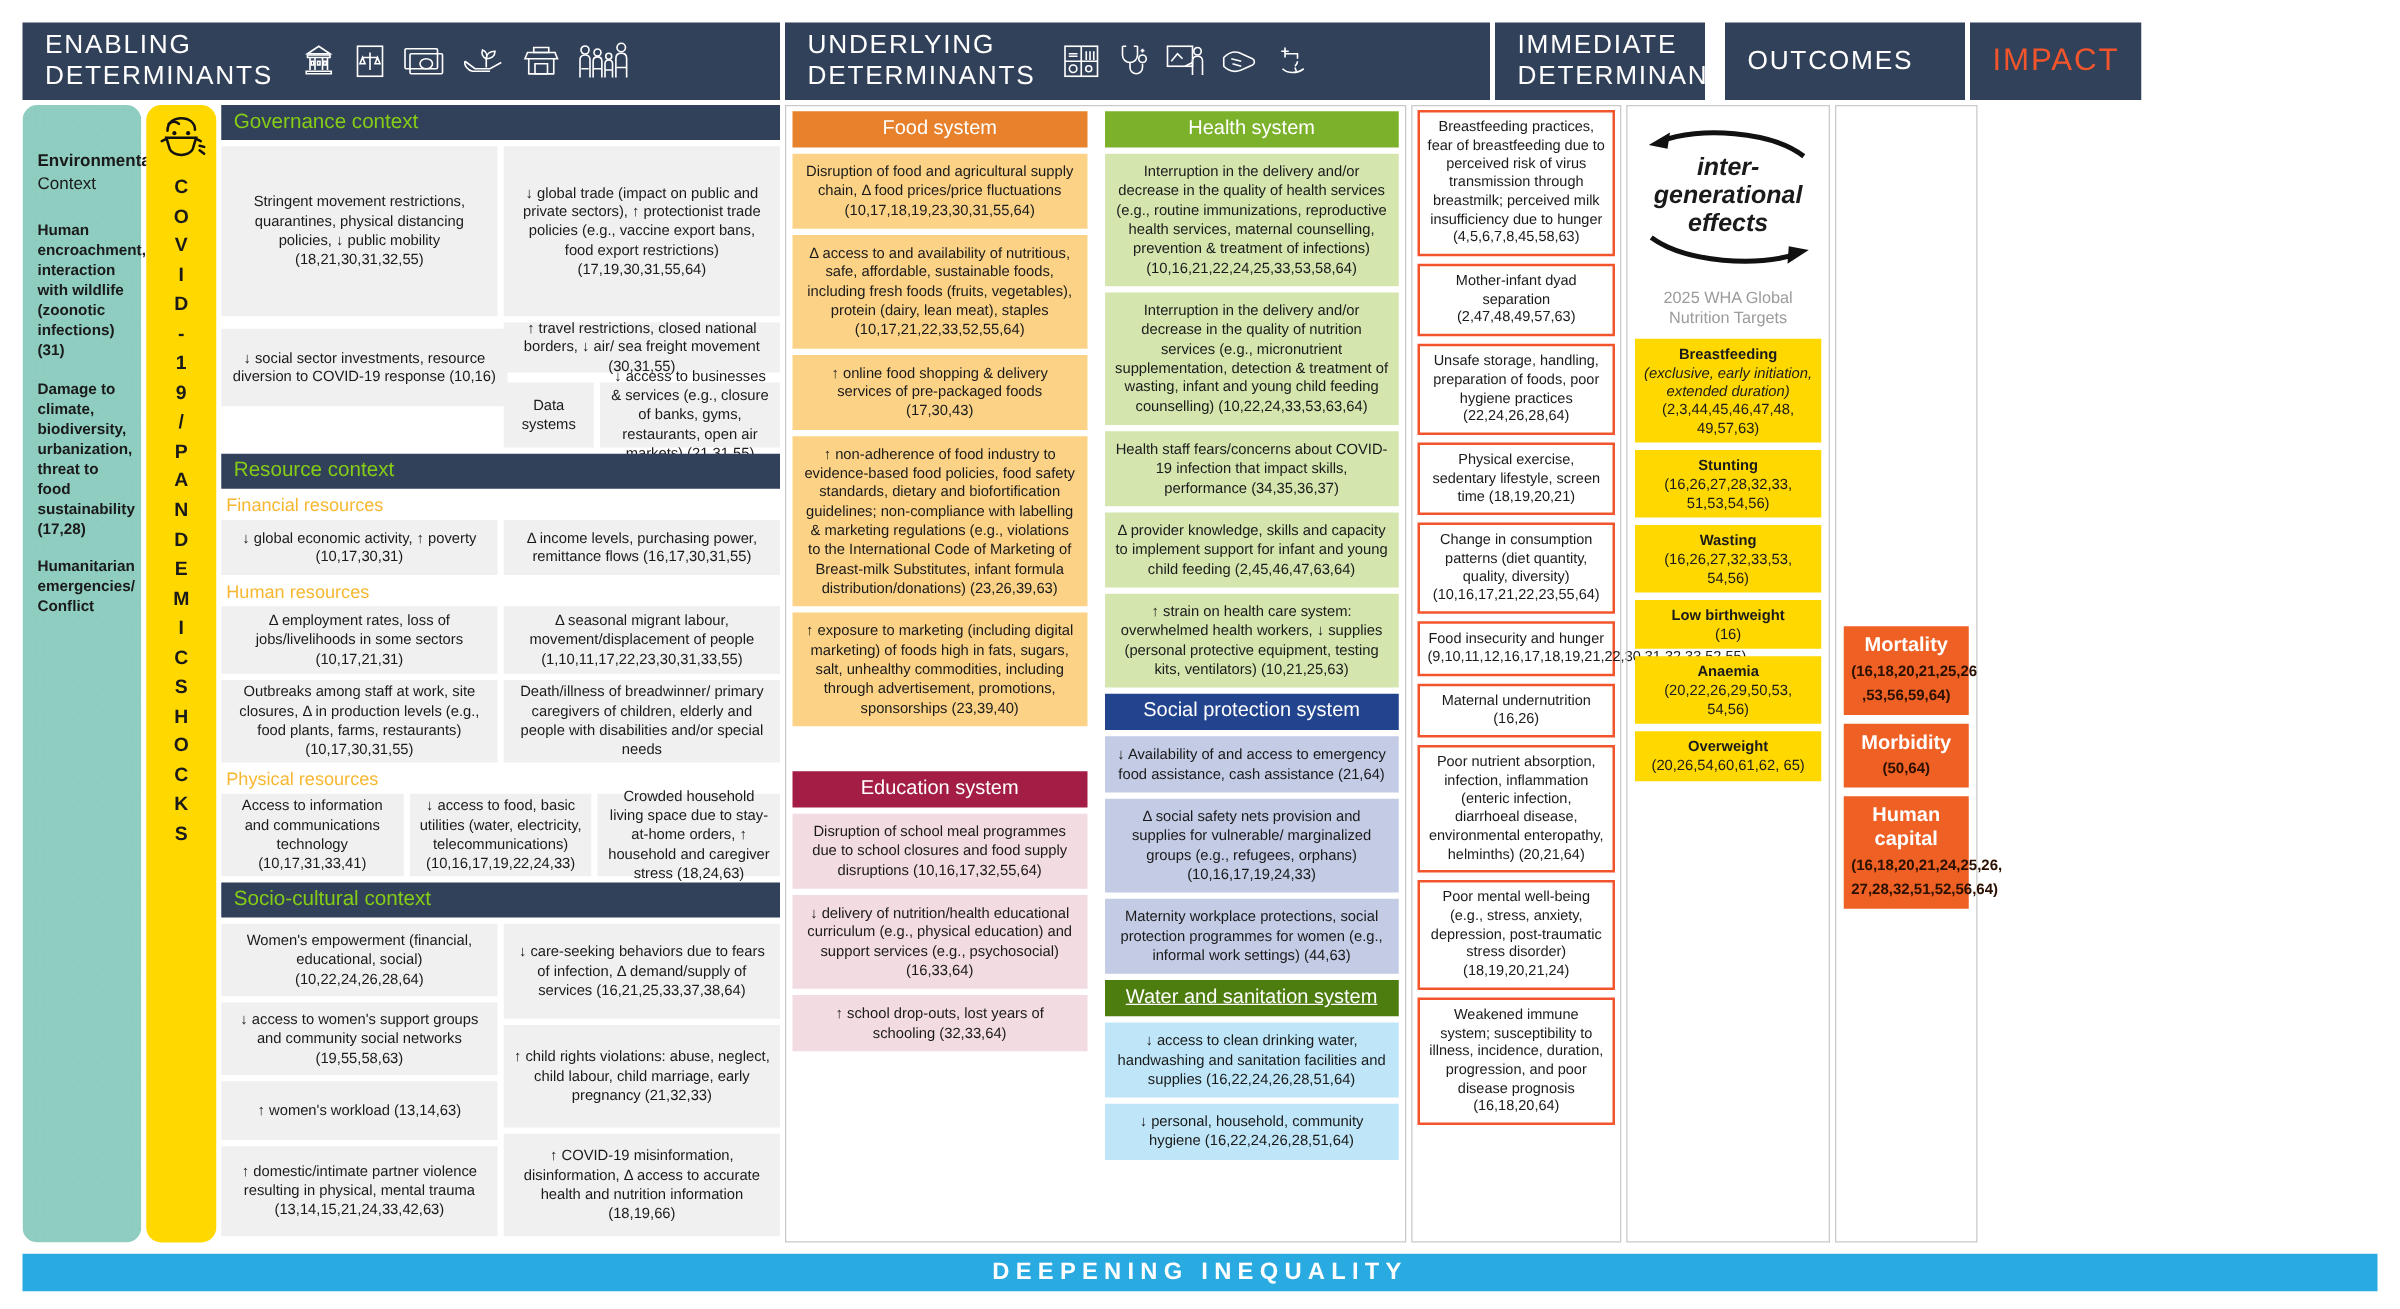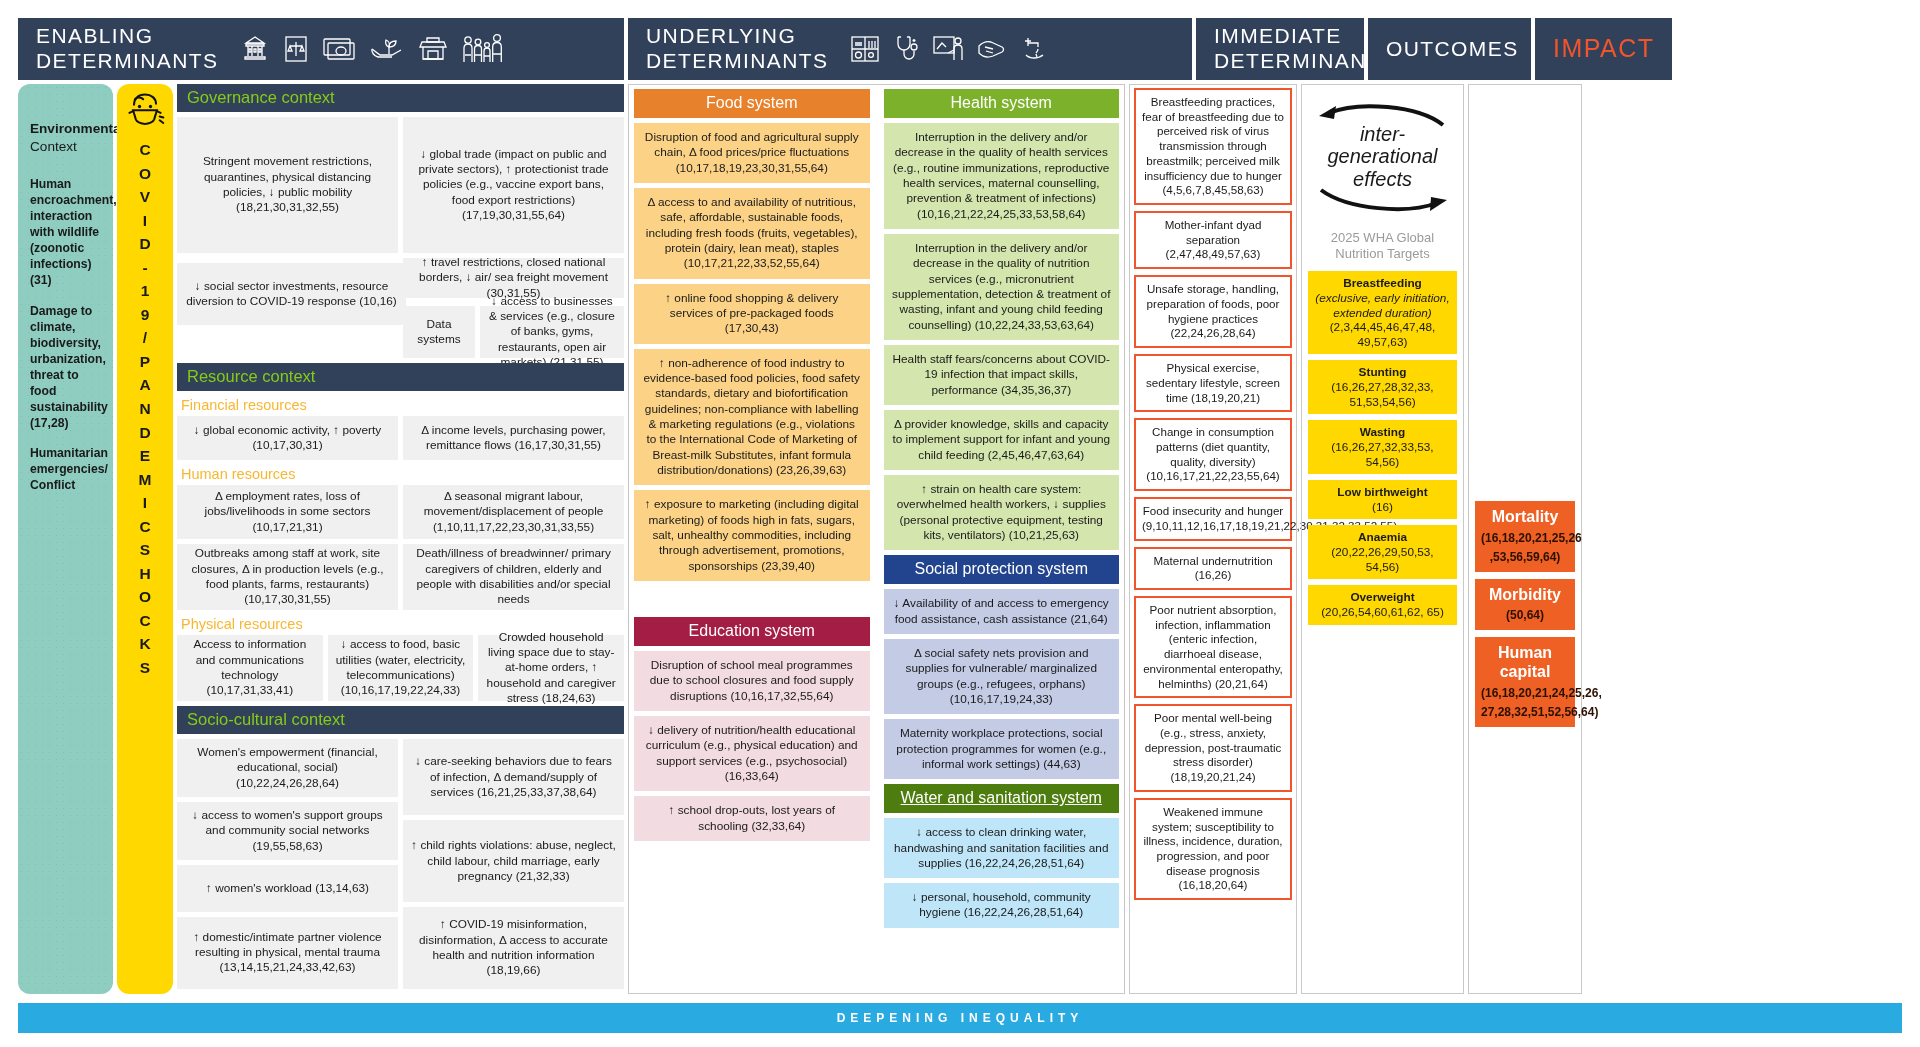--- a/index.html
+++ b/index.html
@@ -21,21 +21,21 @@
     padding:0 18px;
     letter-spacing:1.4px;
   }
   .hdr .title { font-size:21px; line-height:1.18; font-weight:400; white-space:pre-line; }
   .hdr .icons { display:flex; align-items:center; gap:13px; margin-left:22px; }
   .hdr.impact .title { color:#f2552c; font-size:25px; letter-spacing:1.5px; }
 
   .h-enabling   { width:606px; }
   .h-underlying { width:564px; }
   .h-immediate  { width:168px; }
-  .h-outcomes   { width:163px; }
+  .h-outcomes   { width:192px;margin-left:12px; }
   .h-impact     { width:137px; }
 
   
   .body-row { display:flex; gap:4px; margin-top:4px; height:910px; }
 
   .col-enabling   { width:606px; display:flex; gap:4px; }
   .col-underlying { width:497px; display:flex; gap:4px; background:#fff; border:1px solid #c9c9c9;}
   .col-immediate  { width:168px; border:1px solid #c9c9c9; padding:3px 4px; }
   .col-outcomes   { width:163px; border:1px solid #c9c9c9; padding:4px 6px; display:flex; flex-direction:column; align-items:center;}
   .col-impact     { width:114px; border:1px solid #c9c9c9; padding:4px 6px; }
@@ -96,21 +96,21 @@
   
   .imbox {
     border:2.5px solid #f2552c; background:#fff;
     padding:5px 6px; font-size:11.6px; line-height:1.27;
     text-align:center; margin-bottom:6px;
   }
 
   
   .inter-wrap { text-align:center; margin-top:14px; }
   .inter-txt {
-    font-style:italic; font-weight:normal; font-size:20px; line-height:1.12;
+    font-style:italic; font-weight:bold; font-size:20px; line-height:1.12;
     margin:-6px 0 -4px 0;
   }
   .wha { color:#9b9b9b; font-size:13px; line-height:1.2; margin:16px 0 10px 0; text-align:center; }
   .ybox {
     background:#ffd800; width:100%; padding:5px 6px; margin-bottom:6px;
     font-size:11.8px; line-height:1.24; text-align:center;
   }
   .ybox b { display:block; }
   .ybox i { font-style:italic; }
 
@@ -120,21 +120,21 @@
     text-align:center; line-height:1.22;
   }
   .obox b { display:block; font-size:16px; }
   .obox span { font-size:12px; color:#2b1000;font-weight:bold; }
 
   
   .banner {
     position:absolute; left:18px; right:18px; bottom:14px;
     height:30px; background:#29aae1; color:#fff;
     display:flex; align-items:center; justify-content:center;
-    font-weight:bold; font-size:12px; letter-spacing:5px;margin-top:36px;
+    font-weight:bold; font-size:19px; letter-spacing:5px;margin-top:36px;
   }
   .spacer-flex { flex:1; }
   svg { display:block; }
 </style>
 </head>
 <body>
 
 <div class="page">
 
   <div class="header-row">

